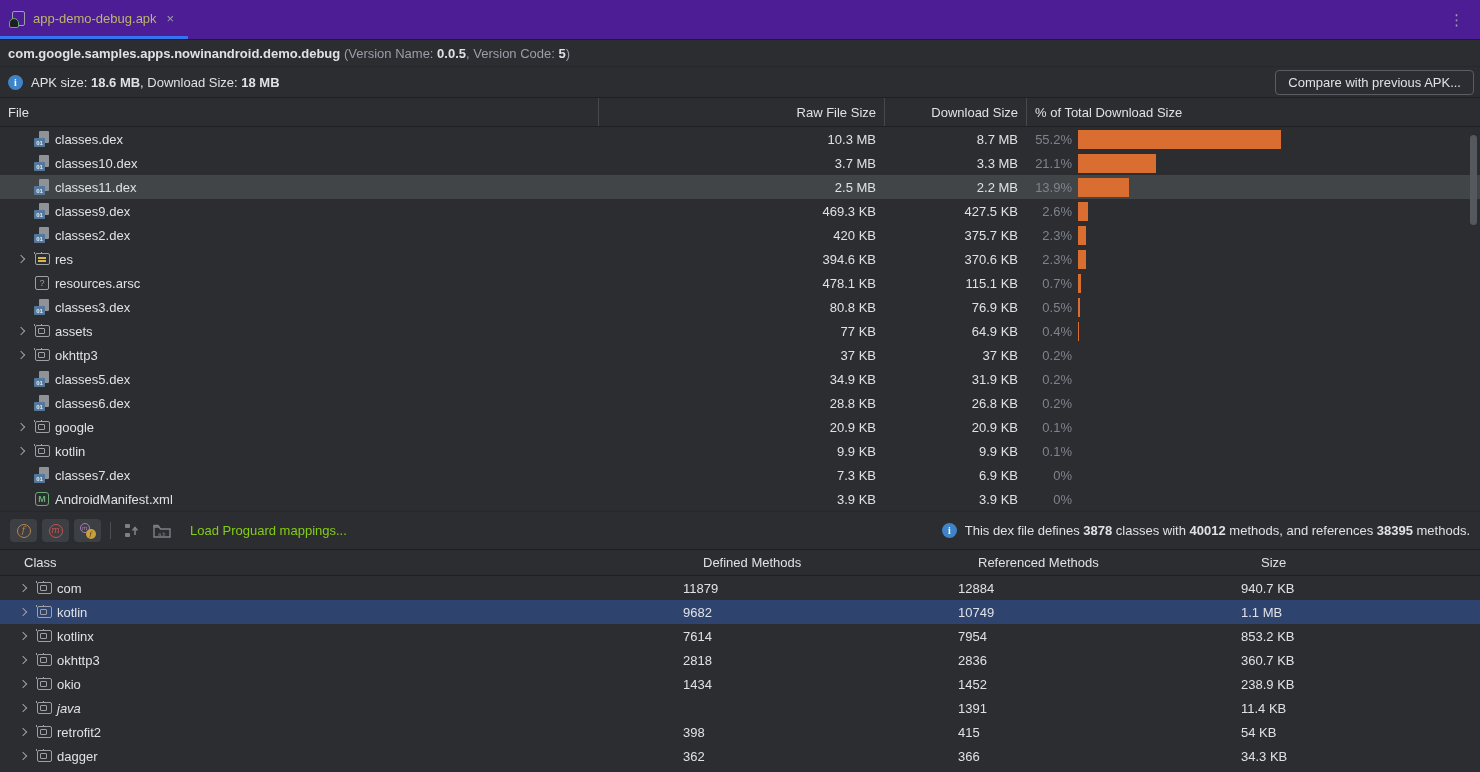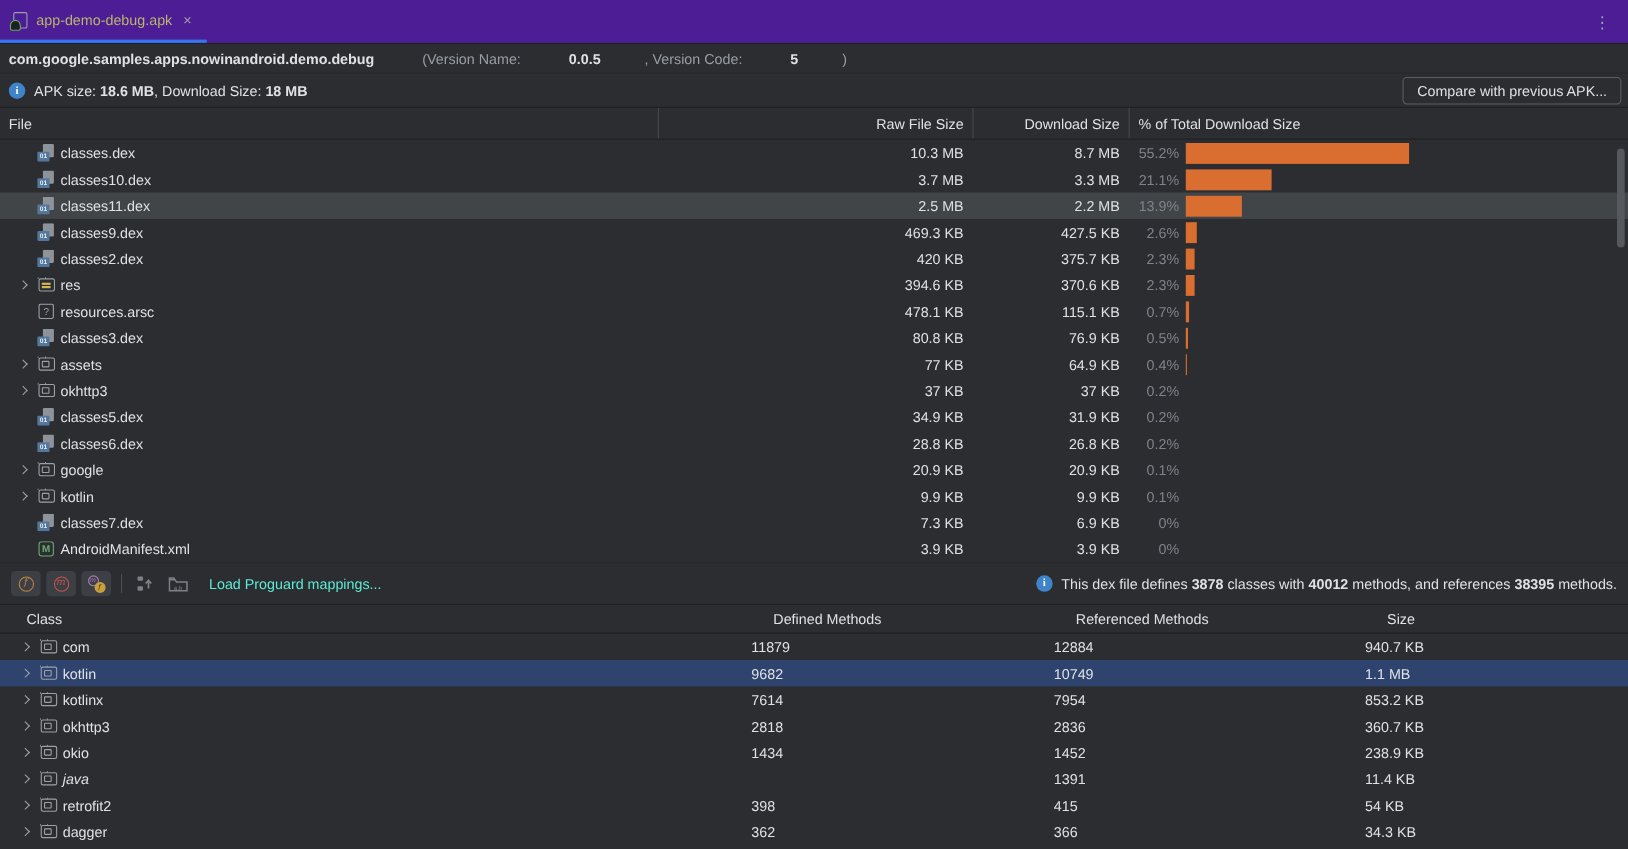--- a/index.html
+++ b/index.html
@@ -14,21 +14,21 @@
   
   .tabbar { height:40px; background:#4c1d95; display:flex; align-items:stretch; position:relative; border-bottom:1px solid #1e1f22; }
   .tab { display:inline-flex; align-items:center; gap:8px; padding:0 12px 0 12px; border-bottom:3px solid #3574f0; cursor:pointer; }
   .tab-label { color:#bbb569; }
   .apk-file-icon { width:13px; height:15px; border:1.4px solid #9da0a5; border-radius:2px; position:relative; }
   .apk-file-icon::after { content:""; position:absolute; left:-4px; bottom:-3px; width:8px; height:8px; border:1.4px solid #5fad65; border-radius:50% 50% 2px 2px; background:#1e1f22; }
   .tab-close { color:#9da0a5; font-size:13px; padding:2px 2px; line-height:1; }
   .kebab { position:absolute; right:16px; top:50%; transform:translateY(-50%); color:#9da0a5; font-size:15px; letter-spacing:0; cursor:pointer; }
 
   
-  .pkgline { height:27px; display:flex; align-items:center; padding:0 8px; white-space:pre; border-bottom:1px solid #26282b;gap:40px; }
+  .pkgline { height:27px; display:flex; align-items:center; padding:0 8px; white-space:pre; border-bottom:1px solid #26282b; }
   .pkgline .dim, .sizeline .dim { color:#9a9ea7; }
   .sizeline { height:30px; display:flex; align-items:center; padding:0 8px; white-space:pre; position:relative; }
   .info-icon { width:15px; height:15px; border-radius:50%; background:#3f83c9; color:#fff; font-size:10px; font-weight:bold; display:inline-flex; align-items:center; justify-content:center; margin-right:8px; font-family:"Liberation Serif", serif; }
   .compare-btn { position:absolute; right:6px; top:3px; height:25px; padding:0 12px; background:transparent; border:1px solid #5a5d63; border-radius:4px; color:#dfe1e5; font-size:13px; font-family:inherit; cursor:pointer; }
 
   
   .ftable-head, .frow { display:grid; grid-template-columns:598px 286px 142px 1fr; align-items:center; }
   .ftable-head { height:30px; border-top:1px solid #1e1f22; border-bottom:1px solid #1e1f22; color:#dfe1e5; }
   .ftable-head .hc { height:100%; display:flex; align-items:center; padding:0 8px;text-align:center; }
   .ftable-head .hc.r { justify-content:flex-end; }
@@ -62,21 +62,21 @@
   .dexbar { height:38px; display:flex; align-items:center; padding:0 8px 0 10px; border-top:1px solid #26282b; }
   .tglbtn { width:27px; height:23px; background:#3c3f43; border-radius:4px; display:flex; align-items:center; justify-content:center; margin-right:5px; cursor:pointer; }
   .circ { border-radius:50%; display:flex; align-items:center; justify-content:center; font-family:"DejaVu Serif", serif; font-style:italic; line-height:1; }
   .circ.f1 { width:14px; height:14px; border:1.5px solid #c08446; color:#c08446; font-size:9px; }
   .circ.m1 { width:14px; height:14px; border:1.5px solid #c75450; color:#c75450; font-size:9px; }
   .fm-wrap { position:relative; width:16px; height:16px; }
   .fm-wrap .pm { position:absolute; left:0; top:0; width:10px; height:10px; border:1.2px solid #a97cb8; color:#a97cb8; font-size:6px; }
   .fm-wrap .yf { position:absolute; right:0; bottom:0; width:10px; height:10px; background:#c9a03c; color:#3a3015; font-size:6px; border-radius:50%; display:flex; align-items:center; justify-content:center; font-family:"DejaVu Serif", serif; font-style:italic; }
   .sep { width:1px; height:17px; background:#4a4d51; margin:0 9px 0 4px; }
   .flatbtn { width:24px; height:22px; display:flex; align-items:center; justify-content:center; margin-right:6px; cursor:pointer; }
-  .proguard-label { margin-left:10px; color:#5eead4; cursor:pointer; }
+  .proguard-label { margin-left:10px; color:#84cc16; cursor:pointer; }
   .dex-info { margin-left:auto; display:flex; align-items:center; white-space:pre; padding-right:2px; }
 
   
   .ctable-head, .crow { display:grid; grid-template-columns:680px 275px 283px 1fr; align-items:center; }
   .ctable-head { height:27px; border-top:1px solid #1e1f22; border-bottom:1px solid #1e1f22;padding-left:20px; }
   .ctable-head .hc { padding:0 3px; }
   .ctable-head .hc:first-child { padding-left:4px; }
   .crow { height:24px; }
   .crow.selected { background:#2e436e; }
   .crow .cval { padding-left:3px; }

